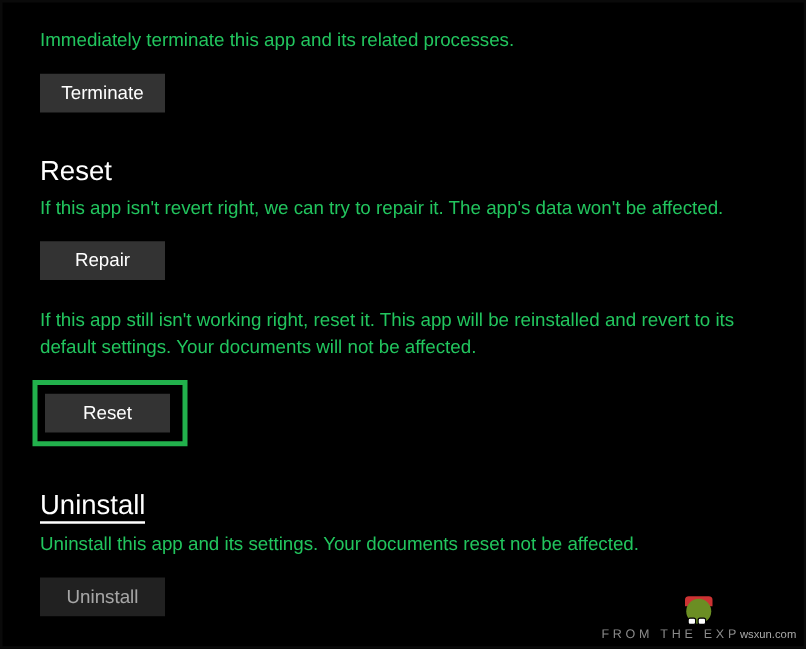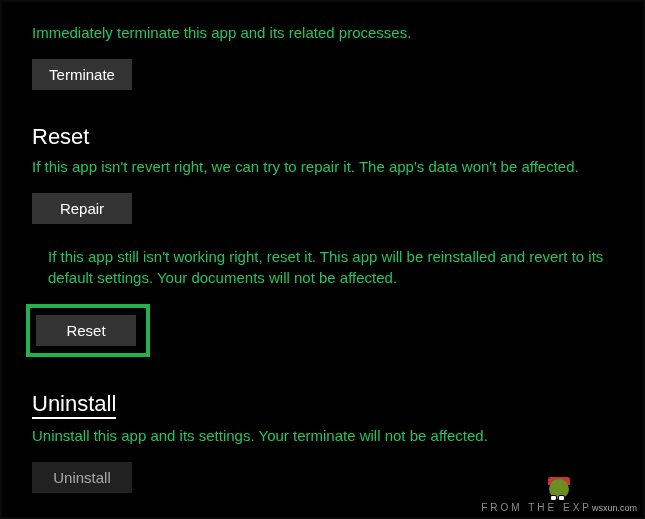--- a/index.html
+++ b/index.html
@@ -127,29 +127,29 @@
       <button class="btn">Terminate</button>
     </div>
   </div>
 
   <div class="section">
     <h2 class="heading">Reset</h2>
     <p class="description">If this app isn't revert right, we can try to repair it. The app's data won't be affected.</p>
     <div class="btn-wrap">
       <button class="btn">Repair</button>
     </div>
-    <p class="description" style="margin-top:22px;margin-left:16px;">If this app still isn't working right, reset it. This app will be reinstalled and revert to its default settings. Your documents will not be affected.</p>
+    <p class="description" style="margin-top:22px;">If this app still isn't working right, reset it. This app will be reinstalled and revert to its default settings. Your documents will not be affected.</p>
     <div class="highlight-box">
       <button class="btn">Reset</button>
     </div>
   </div>
 
   <div class="section" style="margin-bottom:22px;">
     <h2 class="heading-underline">Uninstall</h2>
-    <p class="description">Uninstall this app and its settings. Your terminate will not be affected.</p>
+    <p class="description">Uninstall this app and its settings. Your documents reset not be affected.</p>
     <div class="btn-wrap">
       <button class="btn" style="opacity:0.65;">Uninstall</button>
     </div>
   </div>
 
 </div>
 
 <div class="avatar">
   <div class="avatar-band"></div>
   <div class="avatar-head"></div>

